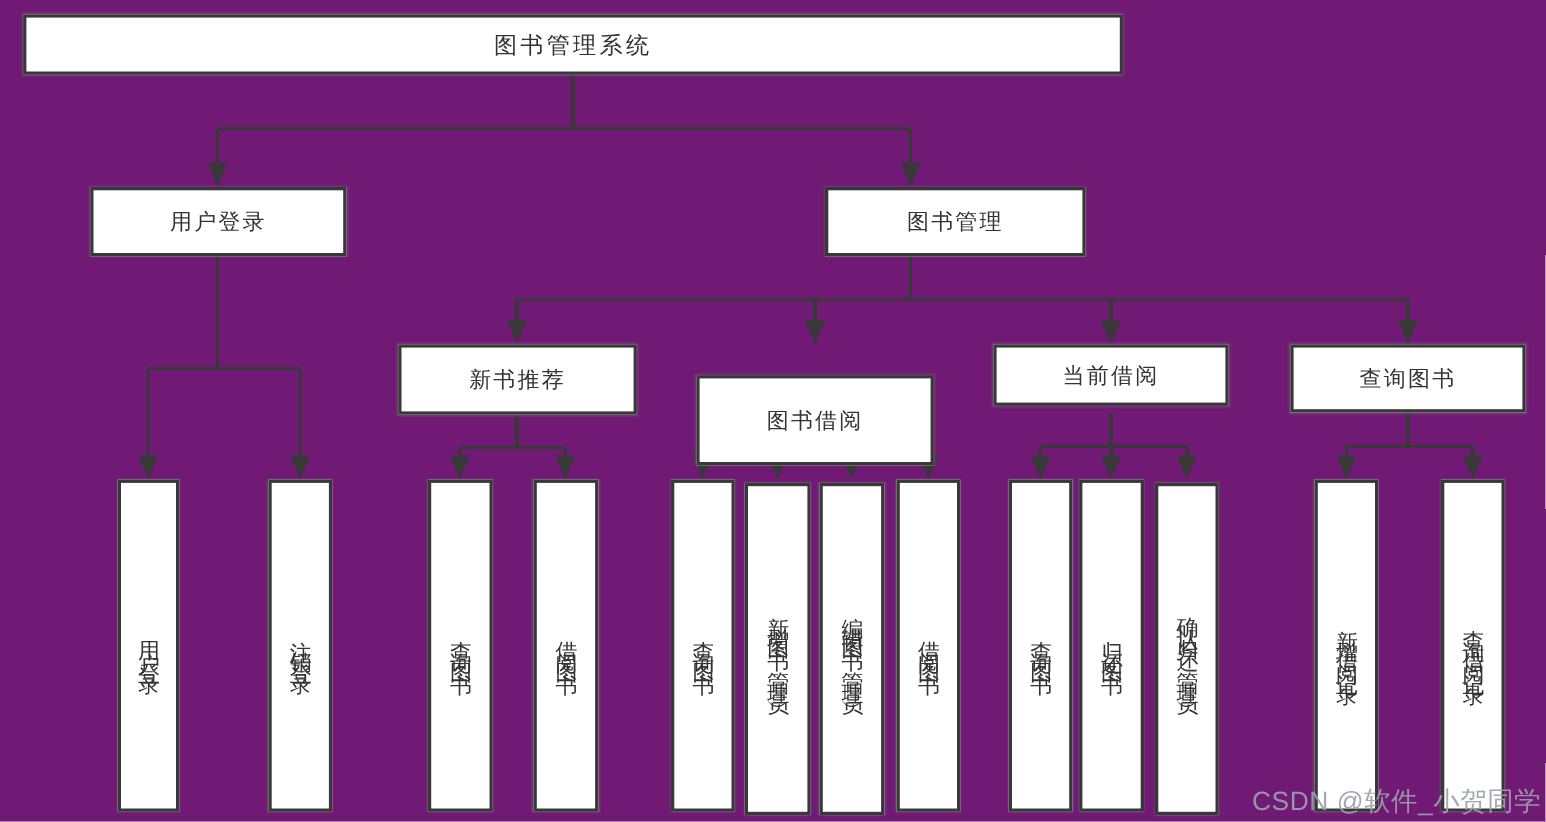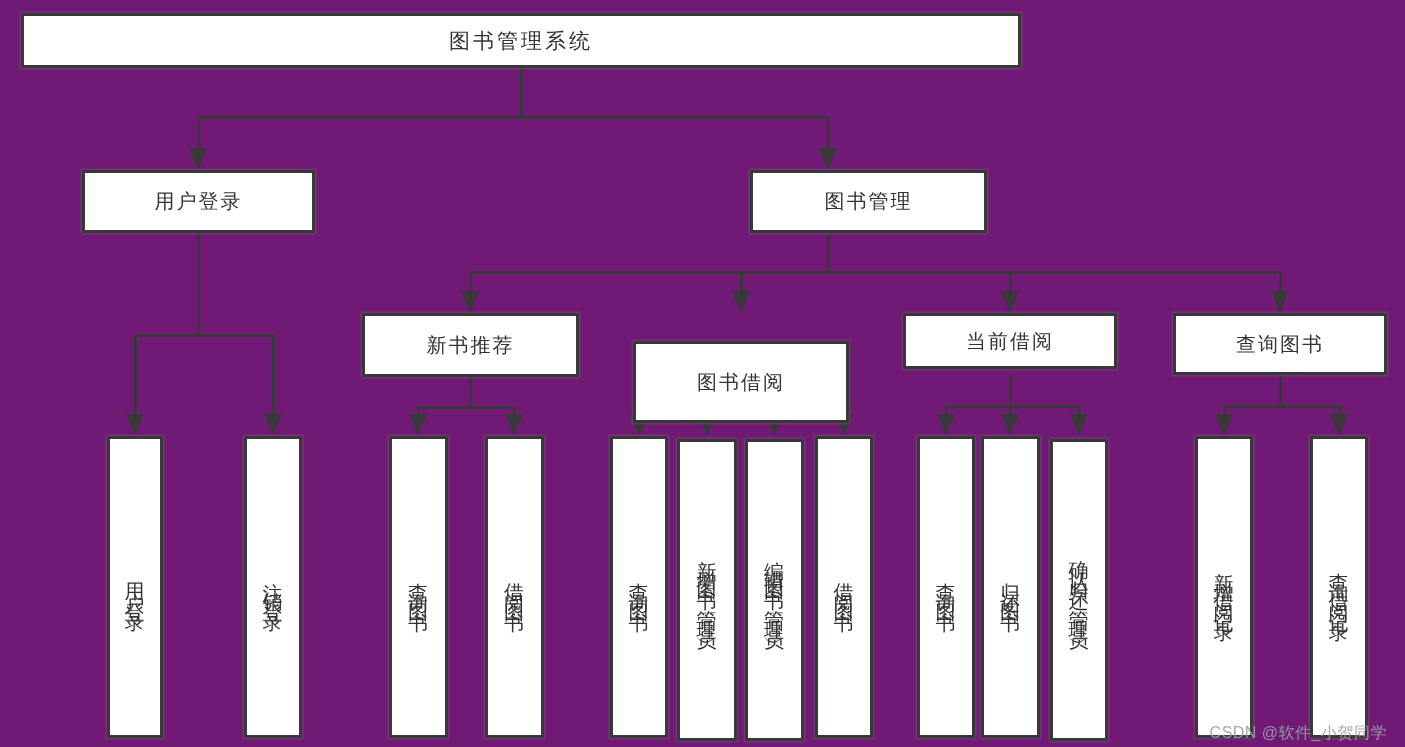--- a/index.html
+++ b/index.html
@@ -46,23 +46,23 @@
   }
   .box.v {
     writing-mode: vertical-rl;
     text-orientation: mixed;
     font-size: 20px;
     letter-spacing: 10px;
     line-height: 1;
   }
   .watermark {
     position: absolute;
-    right: 18px;
+    right: 4px;
     bottom: 3px;
-    font-size: 16px;
+    font-size: 24px;
     letter-spacing: 0.5px;
     color: rgba(155, 160, 170, 0.92);
     z-index: 3;
     white-space: nowrap;
   }
   svg path {
     stroke: #383838;
     stroke-width: 3;
     fill: none;
     shape-rendering: crispEdges;

